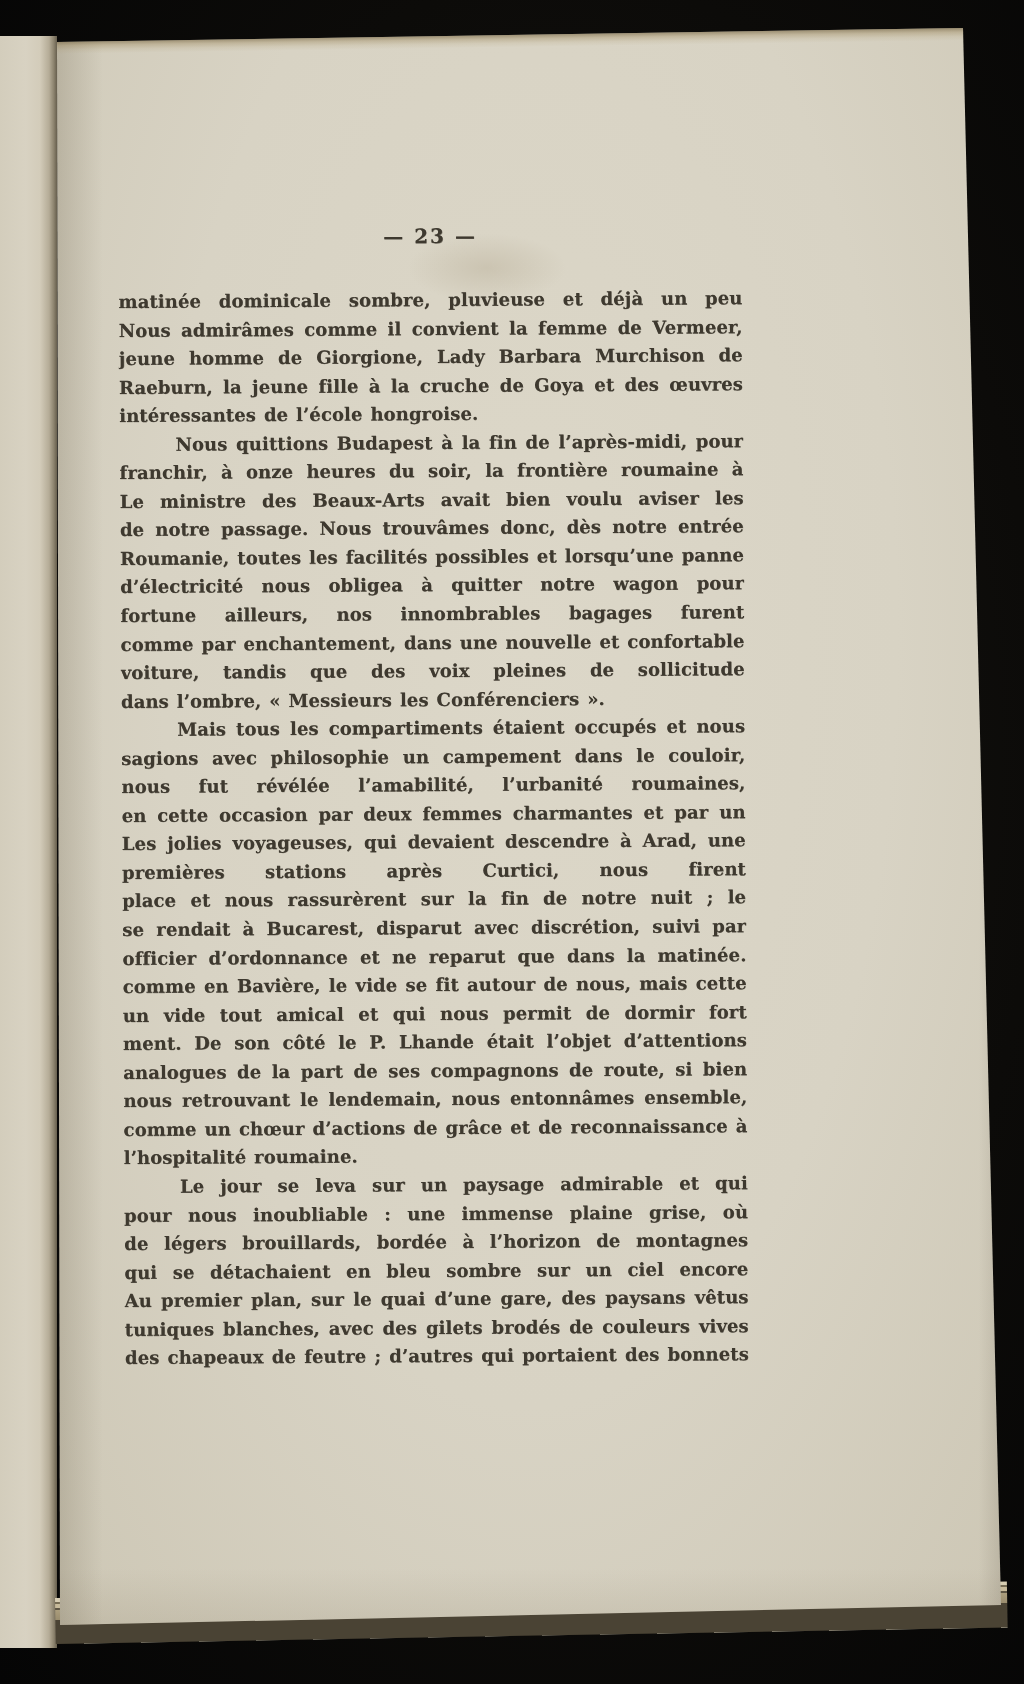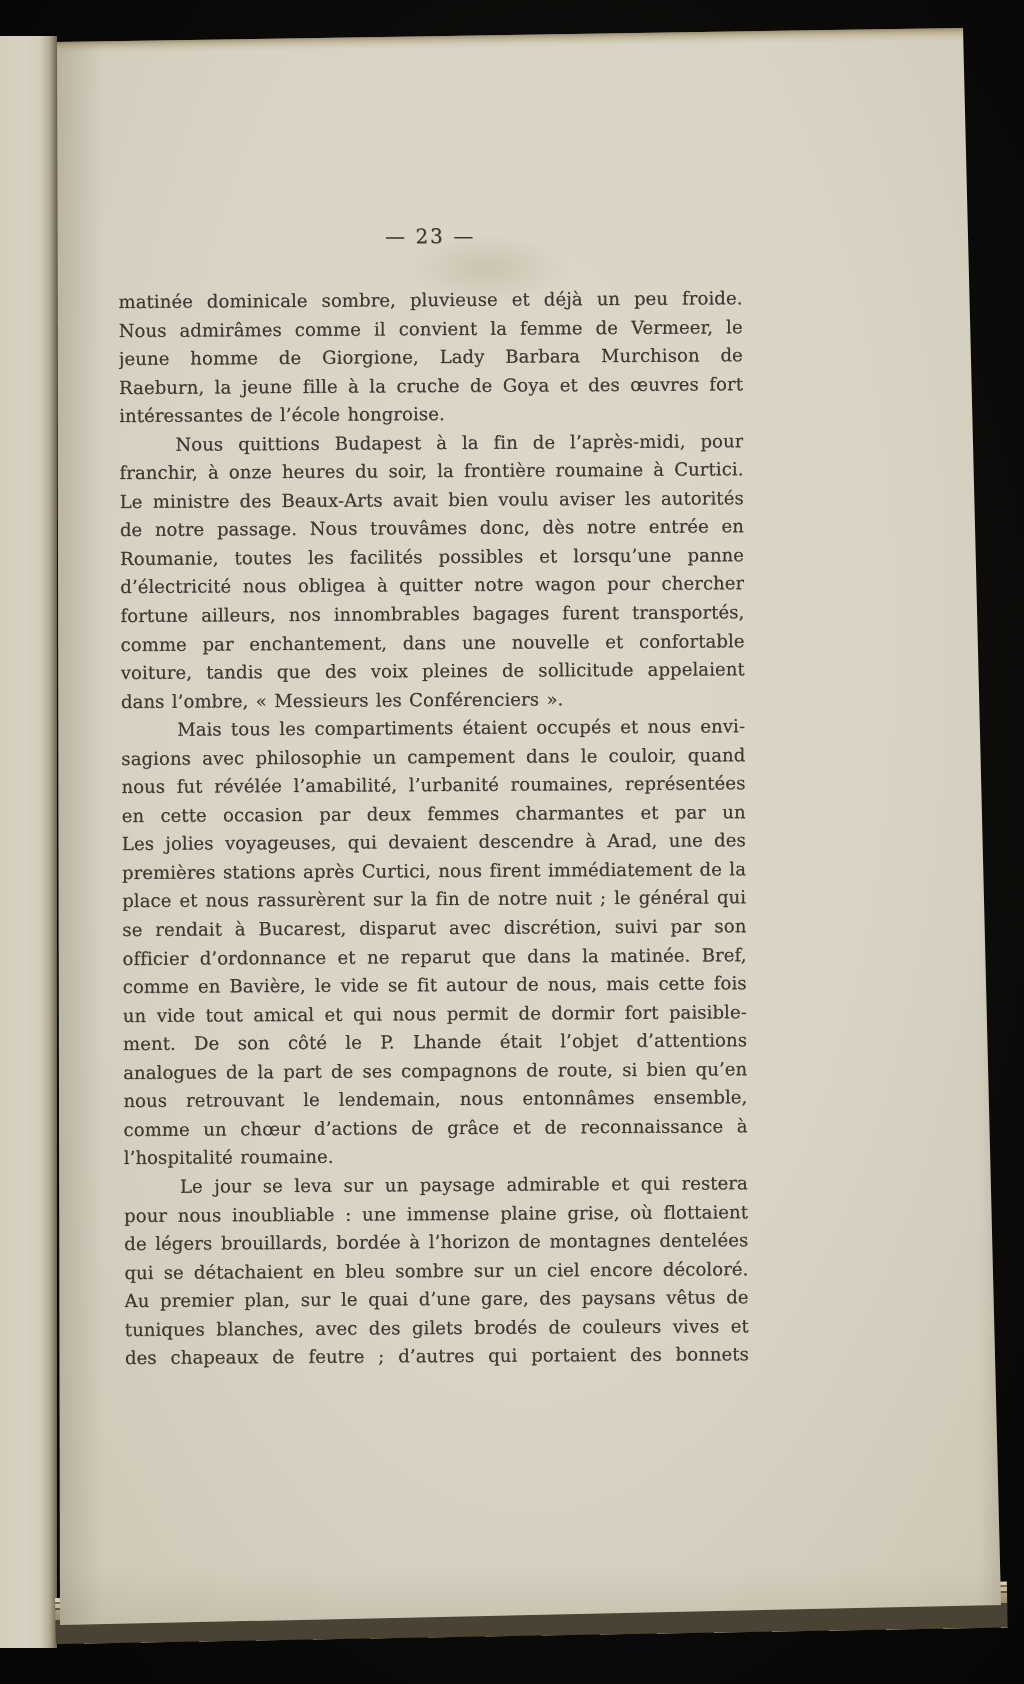--- a/index.html
+++ b/index.html
@@ -10,20 +10,21 @@
     background: #0a0908;
     overflow: hidden;
     font-family: "DejaVu Serif", "Liberation Serif", serif;
   }
   .scene {
     position: relative;
     width: 1024px;
     height: 1684px;
     background:
       radial-gradient(ellipse at 55% 45%, #181613 0%, #0c0b09 60%, #050505 100%);
+    font-weight: bold;
   }
   
   .prev-edge {
     position: absolute;
     left: 0;
     top: 36px;
     width: 57px;
     height: 1612px;
     background:
       linear-gradient(90deg,

